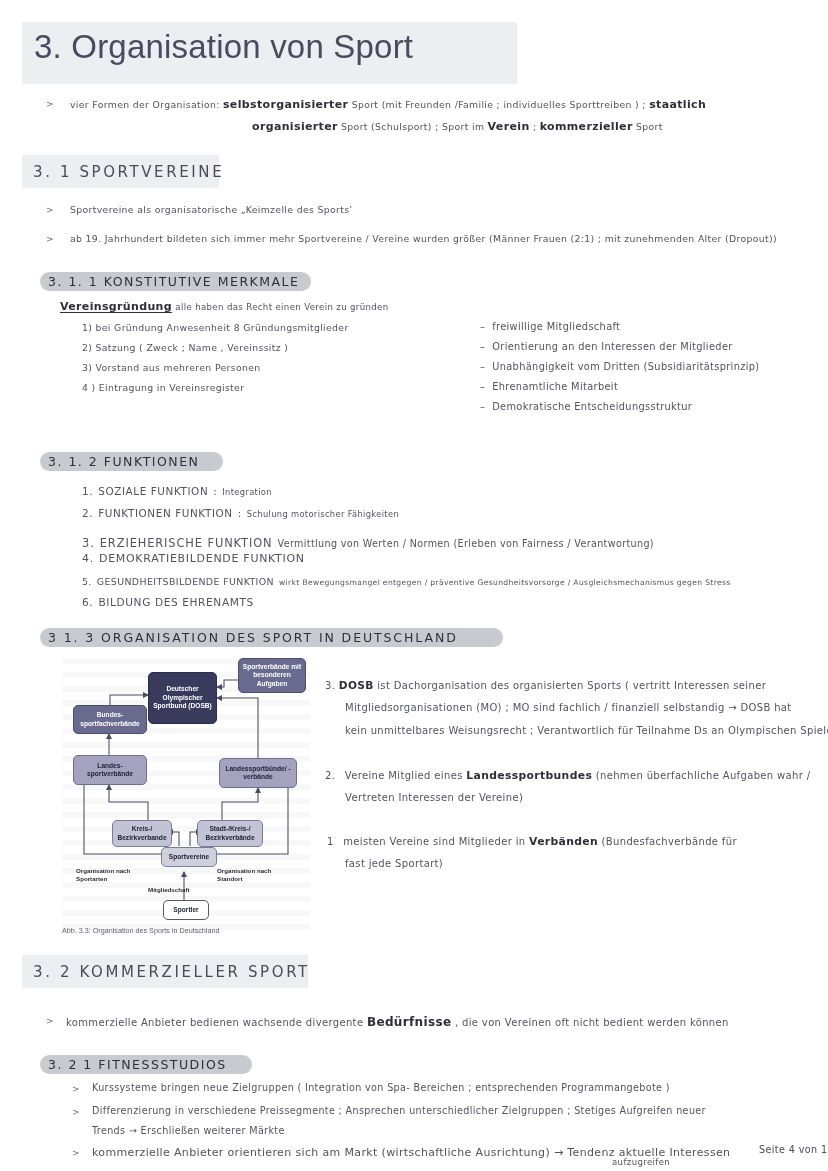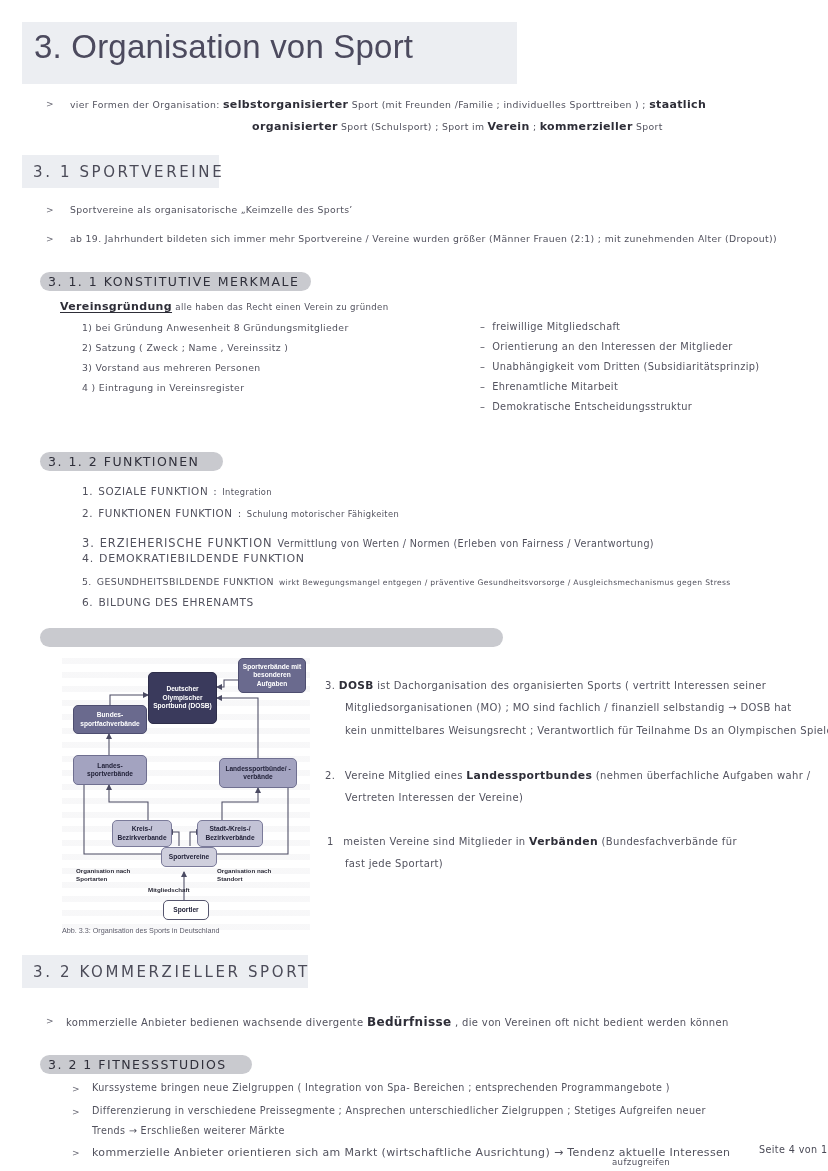--- a/index.html
+++ b/index.html
@@ -189,20 +189,21 @@
     <span class="hw" style="font-size:9.4px;letter-spacing:.4px;">5.</span>
     <span class="hw" style="font-size:9.4px;letter-spacing:.4px;">GESUNDHEITSBILDENDE FUNKTION</span>
     <span class="hw" style="font-size:7.6px;">wirkt Bewegungsmangel entgegen / präventive Gesundheitsvorsorge / Ausgleichsmechanismus gegen Stress</span>
   </div>
   <div class="line" style="left:82px;top:591px;">
     <span class="hw" style="font-size:10.6px;letter-spacing:.6px;">6.</span>
     <span class="hw" style="font-size:10.6px;letter-spacing:.6px;">BILDUNG DES EHRENAMTS</span>
   </div>
 
   <div class="sub-pill" style="left:40px;top:628px;width:463px;"></div>
+  <div class="sub-h" style="left:48px;top:630px;letter-spacing:1.9px;">3 1. 3  ORGANISATION DES SPORT IN DEUTSCHLAND</div>
 
   <div class="diagram">
     <div class="dg-ghost"></div>
 
     <svg class="wires" viewBox="0 0 248 285">
       <defs>
         <marker id="ah" markerWidth="6" markerHeight="6" refX="5" refY="3" orient="auto">
           <path d="M0,0 L6,3 L0,6 z" fill="#4b4b63"></path>
         </marker>
       </defs>

